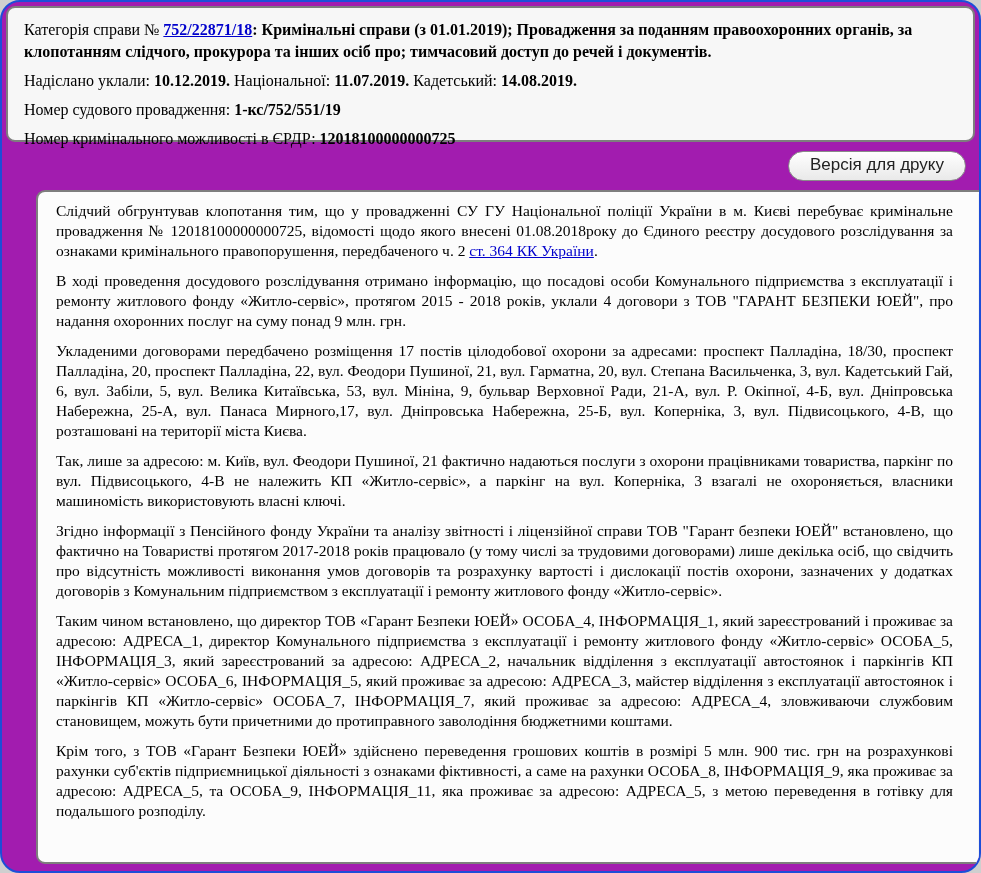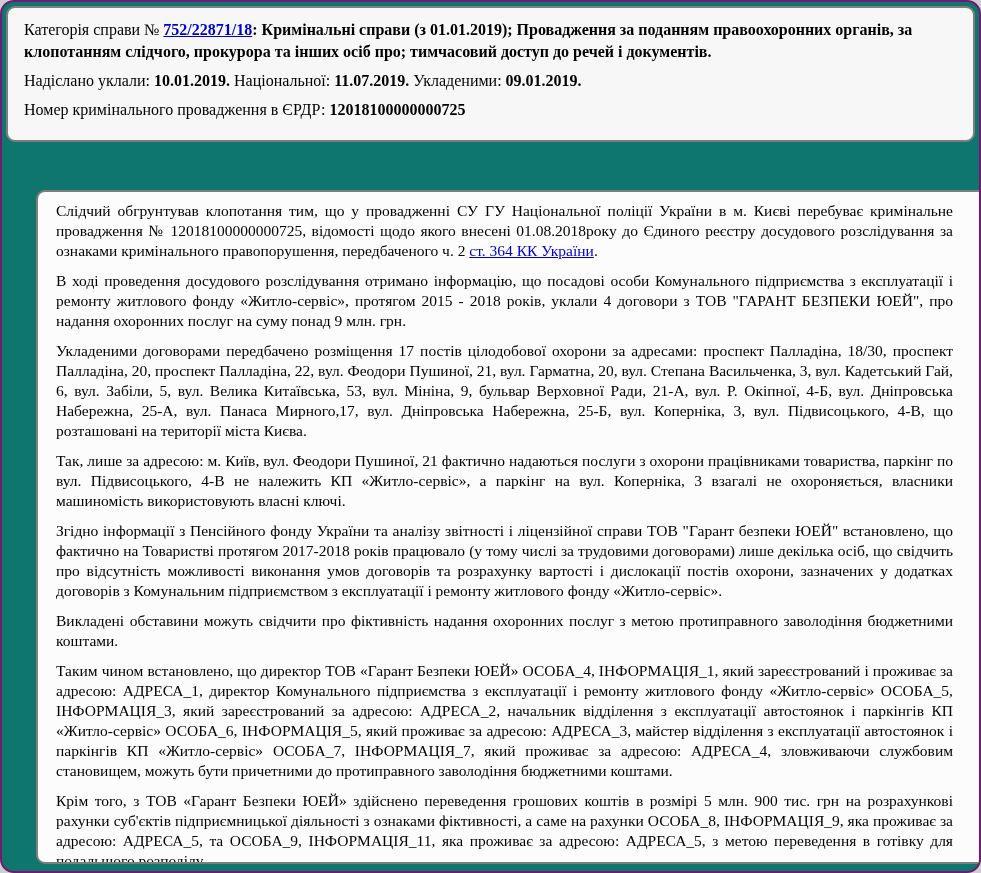--- a/index.html
+++ b/index.html
@@ -3,23 +3,23 @@
 <meta charset="utf-8">
 <style>
   html,body{margin:0;padding:0;}
   body{
     width:981px;height:873px;position:relative;overflow:hidden;
     background:#cfcfcf;
     font-family:"Liberation Serif", serif;
   }
   .page{
     position:absolute;inset:0;
-    background:#0f766e;
-    border:2px solid #701a75;
-    border-radius:14px;
+    background:#a21caf;
+    border:2px solid #1d4ed8;
+    border-radius:20px;
     box-sizing:border-box;
     overflow:hidden;
   }
   
   .case-panel{
     position:absolute;left:4px;top:4px;right:4px;height:136px;
     box-sizing:border-box;
     background:#f7f7f7;
     border:2px solid #7e7e7e;
     border-radius:9px;
@@ -76,35 +76,40 @@
 </head>
 <body>
 
 <div class="page">
 
   <div class="case-panel">
     <div class="row">
       <span>Категорія справи № </span><a class="case-link">752/22871/18</a><b>: Кримінальні справи (з 01.01.2019); Провадження за поданням правоохоронних органів, за клопотанням слідчого, прокурора та інших осіб про; тимчасовий доступ до речей і документів.</b>
     </div>
     <div class="row">
-      <span>Надіслано уклали: </span><b>10.01.2019.</b><span> Національної: </span><b>11.07.2019.</b><span> Укладеними: </span><b>09.01.2019.</b>
+      <span>Надіслано уклали: </span><b>10.12.2019.</b><span> Національної: </span><b>11.07.2019.</b><span> Кадетський: </span><b>14.08.2019.</b>
     </div>
     <div class="row">
-      <span>Номер кримінального провадження в ЄРДР: </span><b>12018100000000725</b>
+      <span>Номер судового провадження: </span><b>1-кс/752/551/19</b>
+    </div>
+    <div class="row">
+      <span>Номер кримінального можливості в ЄРДР: </span><b>12018100000000725</b>
     </div>
   </div>
 
+  <div class="toolbar">
+    <button class="print-btn">Версія для друку</button>
+  </div>
 
   <div class="content-box">
     <p><span>Слідчий обгрунтував клопотання тим, що у провадженні СУ ГУ Національної поліції України в м. Києві перебуває кримінальне провадження № 12018100000000725, відомості щодо якого внесені 01.08.2018року до Єдиного реєстру досудового розслідування за ознаками кримінального правопорушення, передбаченого ч. 2 </span><a class="article-link">ст. 364 КК України</a><span>.</span></p>
     <p>В ході проведення досудового розслідування отримано інформацію, що посадові особи Комунального підприємства з експлуатації і ремонту житлового фонду «Житло-сервіс», протягом 2015 - 2018 років, уклали 4 договори з ТОВ "ГАРАНТ БЕЗПЕКИ ЮЕЙ", про надання охоронних послуг на суму понад 9 млн. грн.</p>
     <p>Укладеними договорами передбачено розміщення 17 постів цілодобової охорони за адресами: проспект Палладіна, 18/30, проспект Палладіна, 20, проспект Палладіна, 22, вул. Феодори Пушиної, 21, вул. Гарматна, 20, вул. Степана Васильченка, 3, вул. Кадетський Гай, 6, вул. Забіли, 5, вул. Велика Китаївська, 53, вул. Мініна, 9, бульвар Верховної Ради, 21-А, вул. Р. Окіпної, 4-Б, вул. Дніпровська Набережна, 25-А, вул. Панаса Мирного,17, вул. Дніпровська Набережна, 25-Б, вул. Коперніка, 3, вул. Підвисоцького, 4-В, що розташовані на території міста Києва.</p>
     <p>Так, лише за адресою: м. Київ, вул. Феодори Пушиної, 21 фактично надаються послуги з охорони працівниками товариства, паркінг по вул. Підвисоцького, 4-В не належить КП «Житло-сервіс», а паркінг на вул. Коперніка, 3 взагалі не охороняється, власники машиномість використовують власні ключі.</p>
     <p>Згідно інформації з Пенсійного фонду України та аналізу звітності і ліцензійної справи ТОВ "Гарант безпеки ЮЕЙ" встановлено, що фактично на Товаристві протягом 2017-2018 років працювало (у тому числі за трудовими договорами) лише декілька осіб, що свідчить про відсутність можливості виконання умов договорів та розрахунку вартості і дислокації постів охорони, зазначених у додатках договорів з Комунальним підприємством з експлуатації і ремонту житлового фонду «Житло-сервіс».</p>
-    <p>Викладені обставини можуть свідчити про фіктивність надання охоронних послуг з метою протиправного заволодіння бюджетними коштами.</p>
     <p>Таким чином встановлено, що директор ТОВ «Гарант Безпеки ЮЕЙ» ОСОБА_4, ІНФОРМАЦІЯ_1, який зареєстрований і проживає за адресою: АДРЕСА_1, директор Комунального підприємства з експлуатації і ремонту житлового фонду «Житло-сервіс» ОСОБА_5, ІНФОРМАЦІЯ_3, який зареєстрований за адресою: АДРЕСА_2, начальник відділення з експлуатації автостоянок і паркінгів КП «Житло-сервіс» ОСОБА_6, ІНФОРМАЦІЯ_5, який проживає за адресою: АДРЕСА_3, майстер відділення з експлуатації автостоянок і паркінгів КП «Житло-сервіс» ОСОБА_7, ІНФОРМАЦІЯ_7, який проживає за адресою: АДРЕСА_4, зловживаючи службовим становищем, можуть бути причетними до протиправного заволодіння бюджетними коштами.</p>
     <p>Крім того, з ТОВ «Гарант Безпеки ЮЕЙ» здійснено переведення грошових коштів в розмірі 5 млн. 900 тис. грн на розрахункові рахунки суб'єктів підприємницької діяльності з ознаками фіктивності, а саме на рахунки ОСОБА_8, ІНФОРМАЦІЯ_9, яка проживає за адресою: АДРЕСА_5, та ОСОБА_9, ІНФОРМАЦІЯ_11, яка проживає за адресою: АДРЕСА_5, з метою переведення в готівку для подальшого розподілу.</p>
 
     <div class="vscroll">
       <div class="sb-btn up">
           <span class="tri-up"></span>
         </div>
       <div class="sb-thumb"></div>
       <div class="sb-btn down">
           <span class="tri-down"></span>

